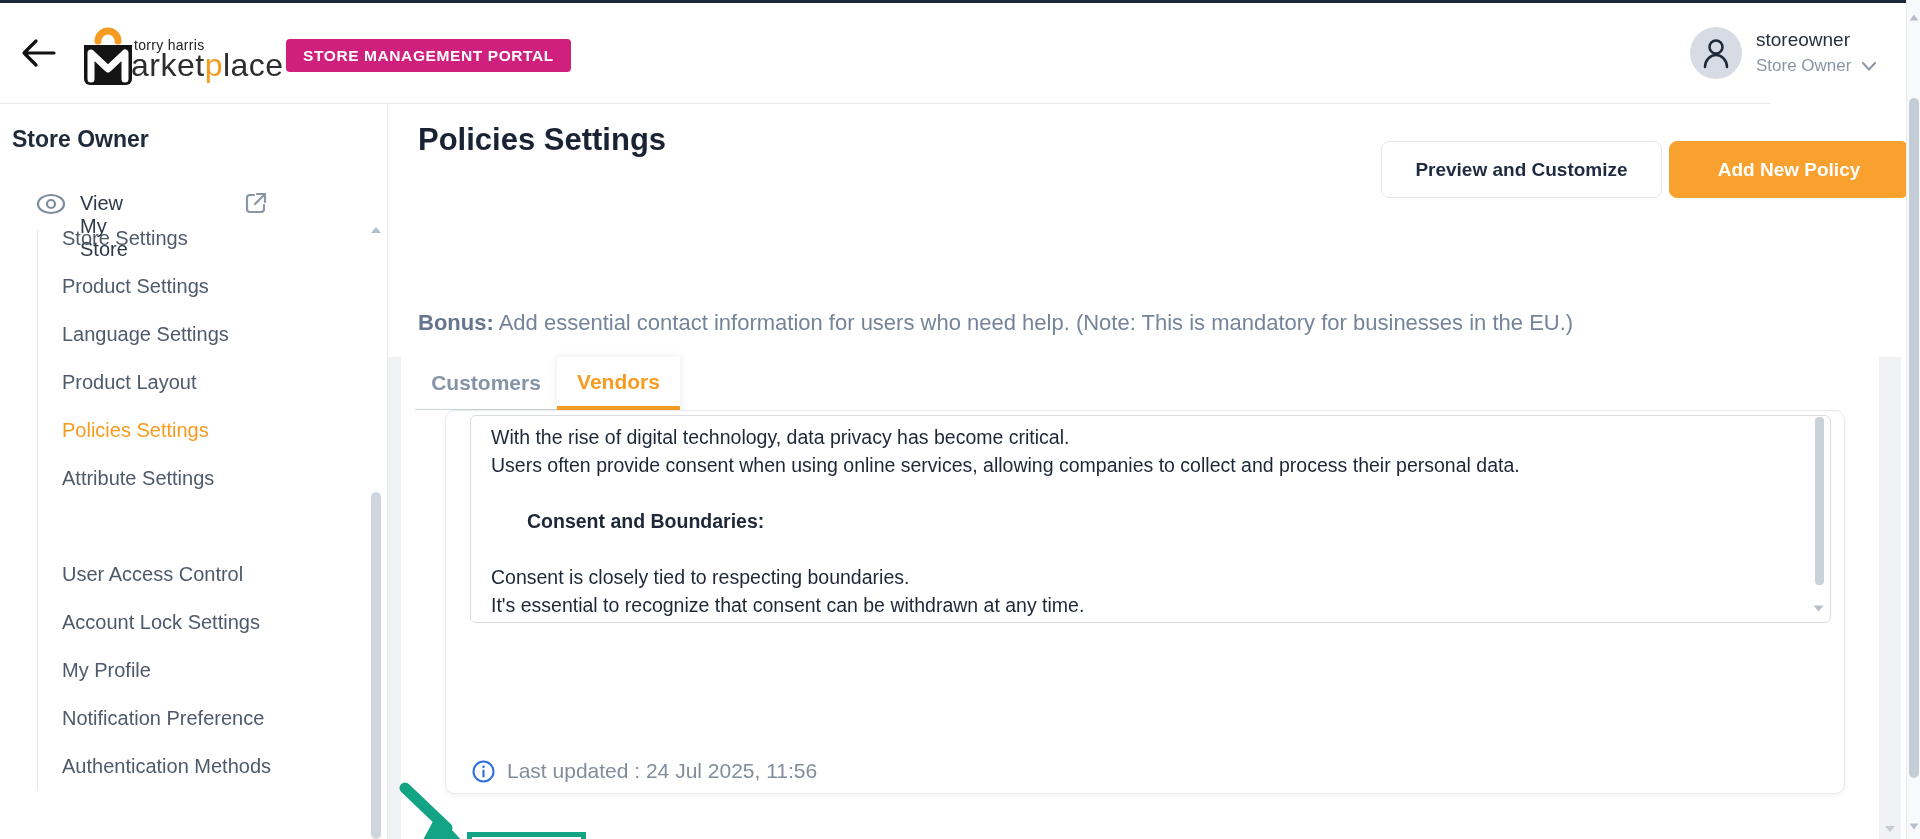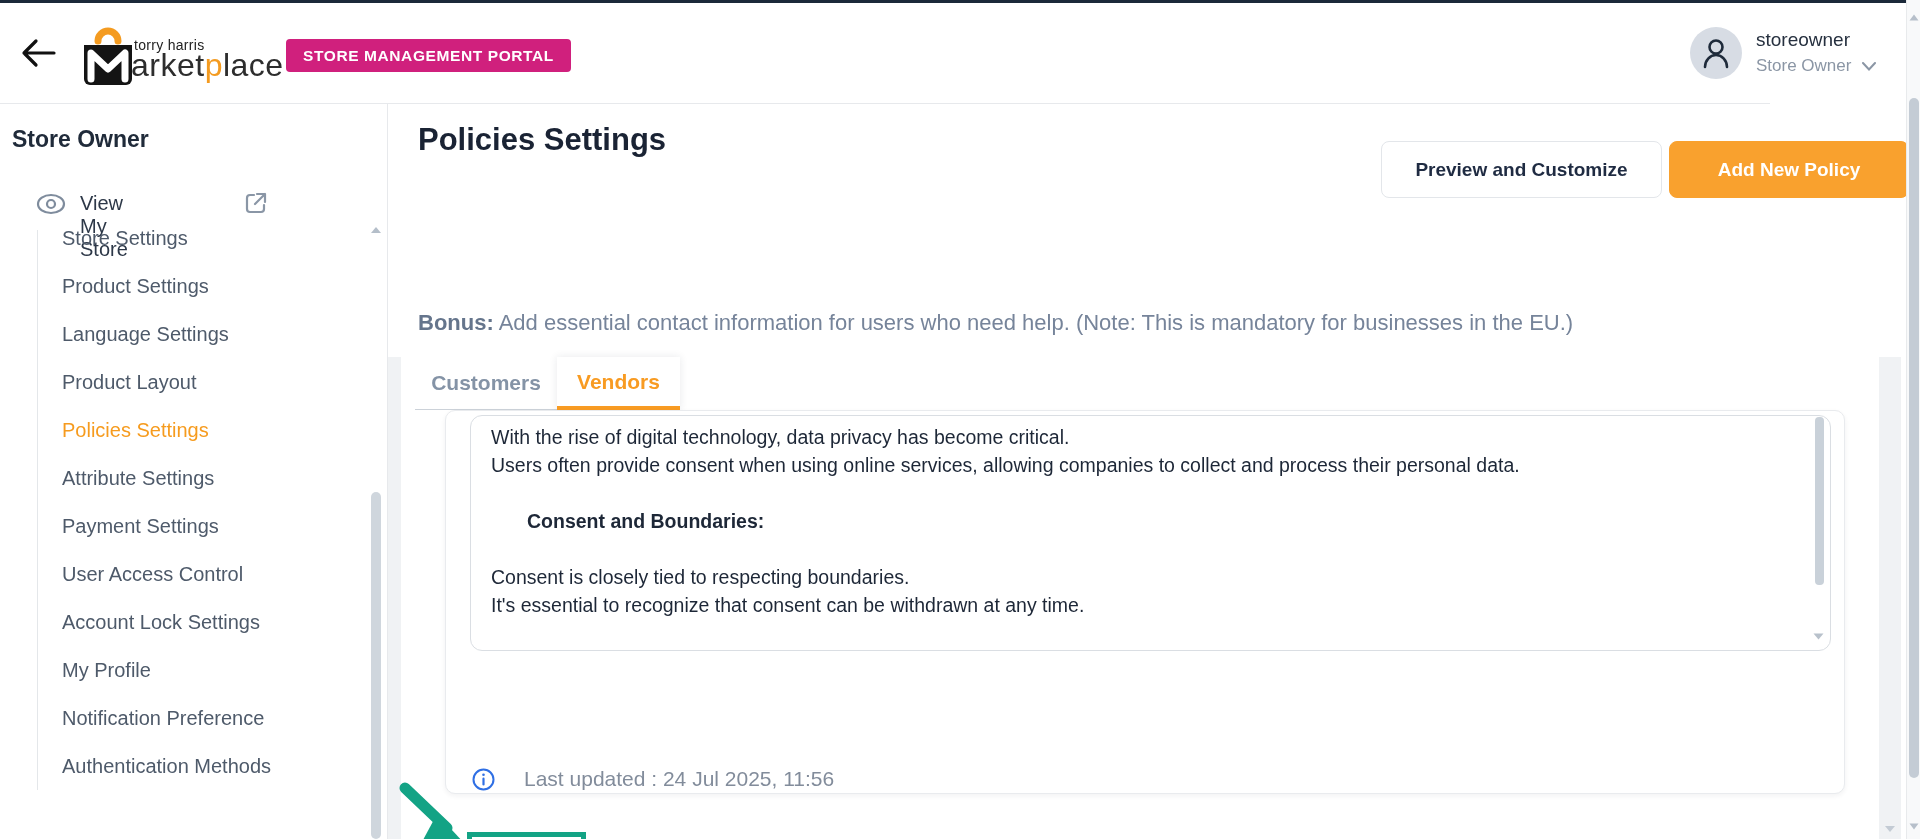--- a/index.html
+++ b/index.html
@@ -53,28 +53,28 @@
   .bonus { position:absolute; left:30px; top:206px; width:1468px; font-size:22px; color:#76849a; }
   .bonus b { color:#65758c; font-weight:700; }
   .tabs { position:absolute; left:0px; top:253px; height:53px; }
   .tab { position:absolute; top:0; height:53px; display:flex; align-items:center; justify-content:center;
          font-size:21px; font-weight:600; cursor:pointer; }
   .tab-customers { left:27px; width:142px; color:#8493a6; border-bottom:1px solid #ccd2d9; }
   .tab-vendors { left:169px; width:123px; color:#f89b22; background:#fff; border-bottom:4px solid #f89b22;
                  box-shadow:0 0 8px rgba(30,40,60,0.10); }
   .card { position:absolute; left:57px; top:306px; width:1400px; height:384px; background:#fff;
           border:1px solid #e9ebee; border-radius:10px; box-shadow:0 2px 5px rgba(27,39,51,0.06); }
-  .editor { position:absolute; left:24px; top:4px; width:1361px; height:236px; border:1px solid #dadee3;
-            border-radius:12px; overflow:hidden; background:#fff; cursor:text; }
+  .editor { position:absolute; left:24px; top:4px; width:1361px; height:208px; border:1px solid #dadee3;
+            border-radius:6px; overflow:hidden; background:#fff; cursor:text; }
   .editor-text { position:absolute; left:20px; top:7px; width:1300px; font-size:19.5px; line-height:28px; color:#1d2737; }
   .editor-text .blank { height:28px; }
   .editor-text .bold { font-weight:700;margin-left:36px; }
   .ed-thumb { position:absolute; right:6px; top:1px; width:9px; height:168px; background:#c9d1d9; border-radius:4px; cursor:pointer; }
   .ed-down { position:absolute; right:6px; bottom:6px; }
-  .lastupd { position:absolute; left:26px; top:356px; display:flex; align-items:center; gap:29px; }
+  .lastupd { position:absolute; left:26px; top:348px; display:flex; align-items:center; gap:12px; }
   .lastupd-text { font-size:21px; color:#828c9b; }
   .annot-box { position:absolute; left:21px; top:421px; width:119px; height:61px; border:5px solid #13a385; }
   .annot-arrow { position:absolute; left:-47px; top:371px; width:80px; height:72px; pointer-events:none; }
 
   
   .win-scroll { left:1906px; top:0; width:14px; height:839px; background:#f8f9fa; border-left:1px solid #e8eaec; }
   .win-up { position:absolute; left:2px; top:7px; }
   .win-down { position:absolute; left:2px; bottom:5px; }
   .win-thumb { position:absolute; left:2px; top:98px; width:10px; height:680px; background:#c4ccd5; border-radius:5px; cursor:pointer; }
 </style>
@@ -137,21 +137,20 @@
     </div>
 
     <div class="menu">
       <div class="menu-line"></div>
       <div class="menu-item" style="top:-14px">Store Settings</div>
       <div class="menu-item" style="top:34px">Product Settings</div>
       <div class="menu-item" style="top:82px">Language Settings</div>
       <div class="menu-item" style="top:130px">Product Layout</div>
       <div class="menu-item active" style="top:178px">Policies Settings</div>
       <div class="menu-item" style="top:226px">Attribute Settings</div>
-      <div class="menu-item" style="top:274px">Payment Settings</div>
       <div class="menu-item" style="top:322px">User Access Control</div>
       <div class="menu-item" style="top:370px">Account Lock Settings</div>
       <div class="menu-item" style="top:418px">My Profile</div>
       <div class="menu-item" style="top:466px">Notification Preference</div>
       <div class="menu-item" style="top:514px">Authentication Methods</div>
     </div>
 
     <div class="sb-scroll-up">
       <svg width="12" height="8" viewBox="0 0 12 8">
           <path d="M1 7 L6 1 L11 7 Z" fill="#b4bec9"></path>

